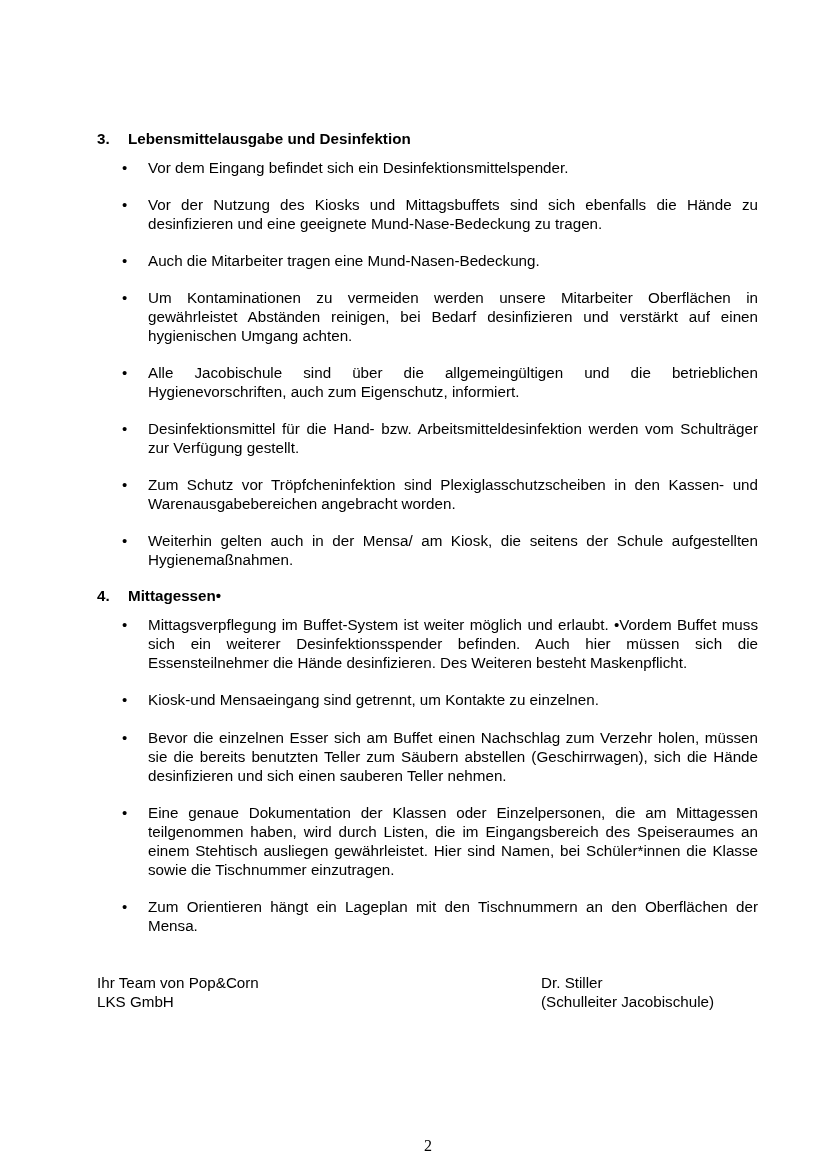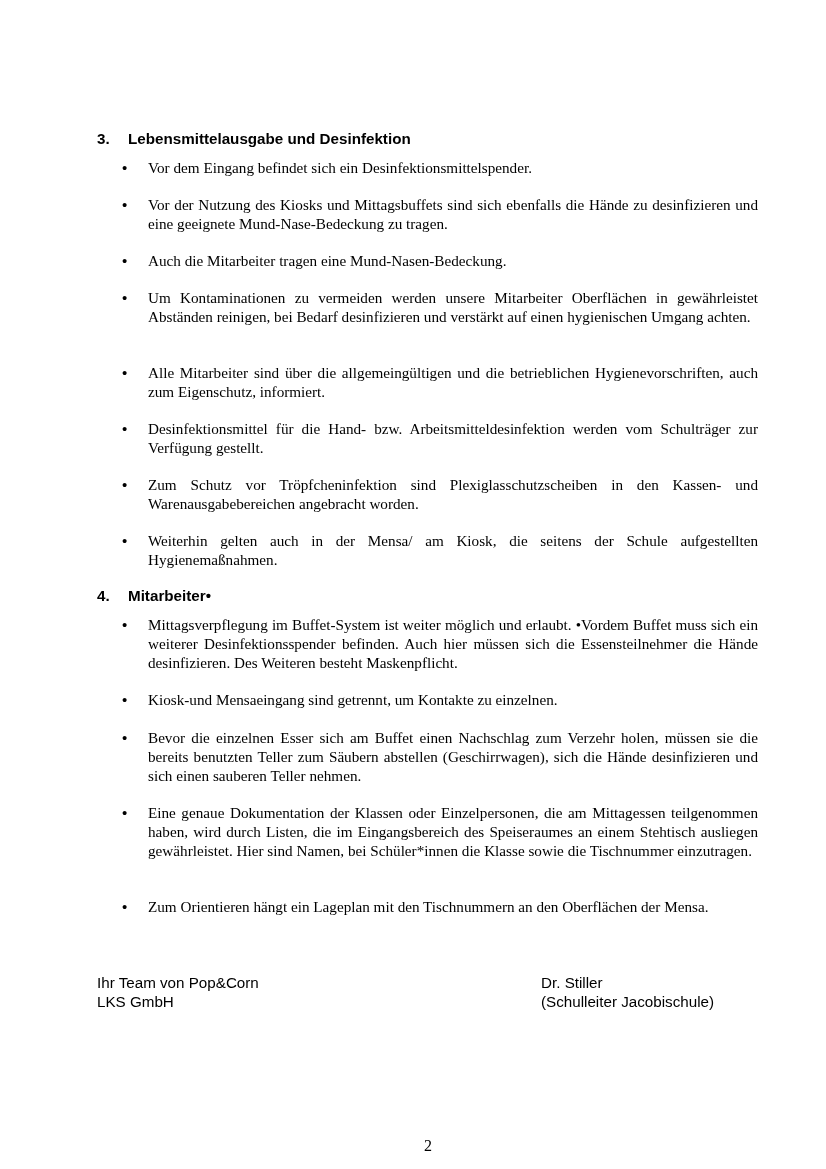--- a/index.html
+++ b/index.html
@@ -43,21 +43,20 @@
     position: absolute;
     left: 0;
     top: 0;
     width: 26px;
     font-size: 15px;
   }
   .bullet-item .txt {
     display: block;
     margin-left: 26px;
     text-align: justify;
-    font-family: Liberation Serif, serif;
   }
   .bullet-item .txt.left {
     text-align: left;
   }
   .sig {
     position: absolute;
     top: 973px;
     font-size: 15.2px;
     line-height: 19px;
   }
@@ -97,40 +96,40 @@
     <span class="txt left">Auch die Mitarbeiter tragen eine Mund-Nasen-Bedeckung.</span>
   </div>
 
   <div class="bullet-item" style="top:288px;">
     <span class="dot">•</span>
     <span class="txt">Um Kontaminationen zu vermeiden werden unsere Mitarbeiter Oberflächen in gewährleistet Abständen reinigen, bei Bedarf desinfizieren und verstärkt auf einen hygienischen Umgang achten.</span>
   </div>
 
   <div class="bullet-item" style="top:363px;">
     <span class="dot">•</span>
-    <span class="txt">Alle Mitarbeiter sind über die allgemeingültigen und die betrieblichen Hygienevorschriften, auch zum Eigenschutz, informiert.</span>
+    <span class="txt">Alle Jacobischule sind über die allgemeingültigen und die betrieblichen Hygienevorschriften, auch zum Eigenschutz, informiert.</span>
   </div>
 
   <div class="bullet-item" style="top:419px;">
     <span class="dot">•</span>
     <span class="txt">Desinfektionsmittel für die Hand- bzw. Arbeitsmitteldesinfektion werden vom Schulträger zur Verfügung gestellt.</span>
   </div>
 
   <div class="bullet-item" style="top:475px;">
     <span class="dot">•</span>
     <span class="txt">Zum Schutz vor Tröpfcheninfektion sind Plexiglasschutzscheiben in den Kassen- und Warenausgabebereichen angebracht worden.</span>
   </div>
 
   <div class="bullet-item" style="top:531px;">
     <span class="dot">•</span>
     <span class="txt">Weiterhin gelten auch in der Mensa/ am Kiosk, die seitens der Schule aufgestellten Hygienemaßnahmen.</span>
   </div>
 
   <div class="section-heading" style="top:586px;">
-    <span class="num">4.</span><span>Mitarbeiter•</span>
+    <span class="num">4.</span><span>Mittagessen•</span>
   </div>
 
   <div class="bullet-item" style="top:615px;">
     <span class="dot">•</span>
     <span class="txt">Mittagsverpflegung im Buffet-System ist weiter möglich und erlaubt. •Vordem Buffet muss sich ein weiterer Desinfektionsspender befinden. Auch hier müssen sich die Essensteilnehmer die Hände desinfizieren. Des Weiteren besteht Maskenpflicht.</span>
   </div>
 
   <div class="bullet-item" style="top:690px;">
     <span class="dot">•</span>
     <span class="txt left">Kiosk-und Mensaeingang sind getrennt, um Kontakte zu einzelnen.</span>

